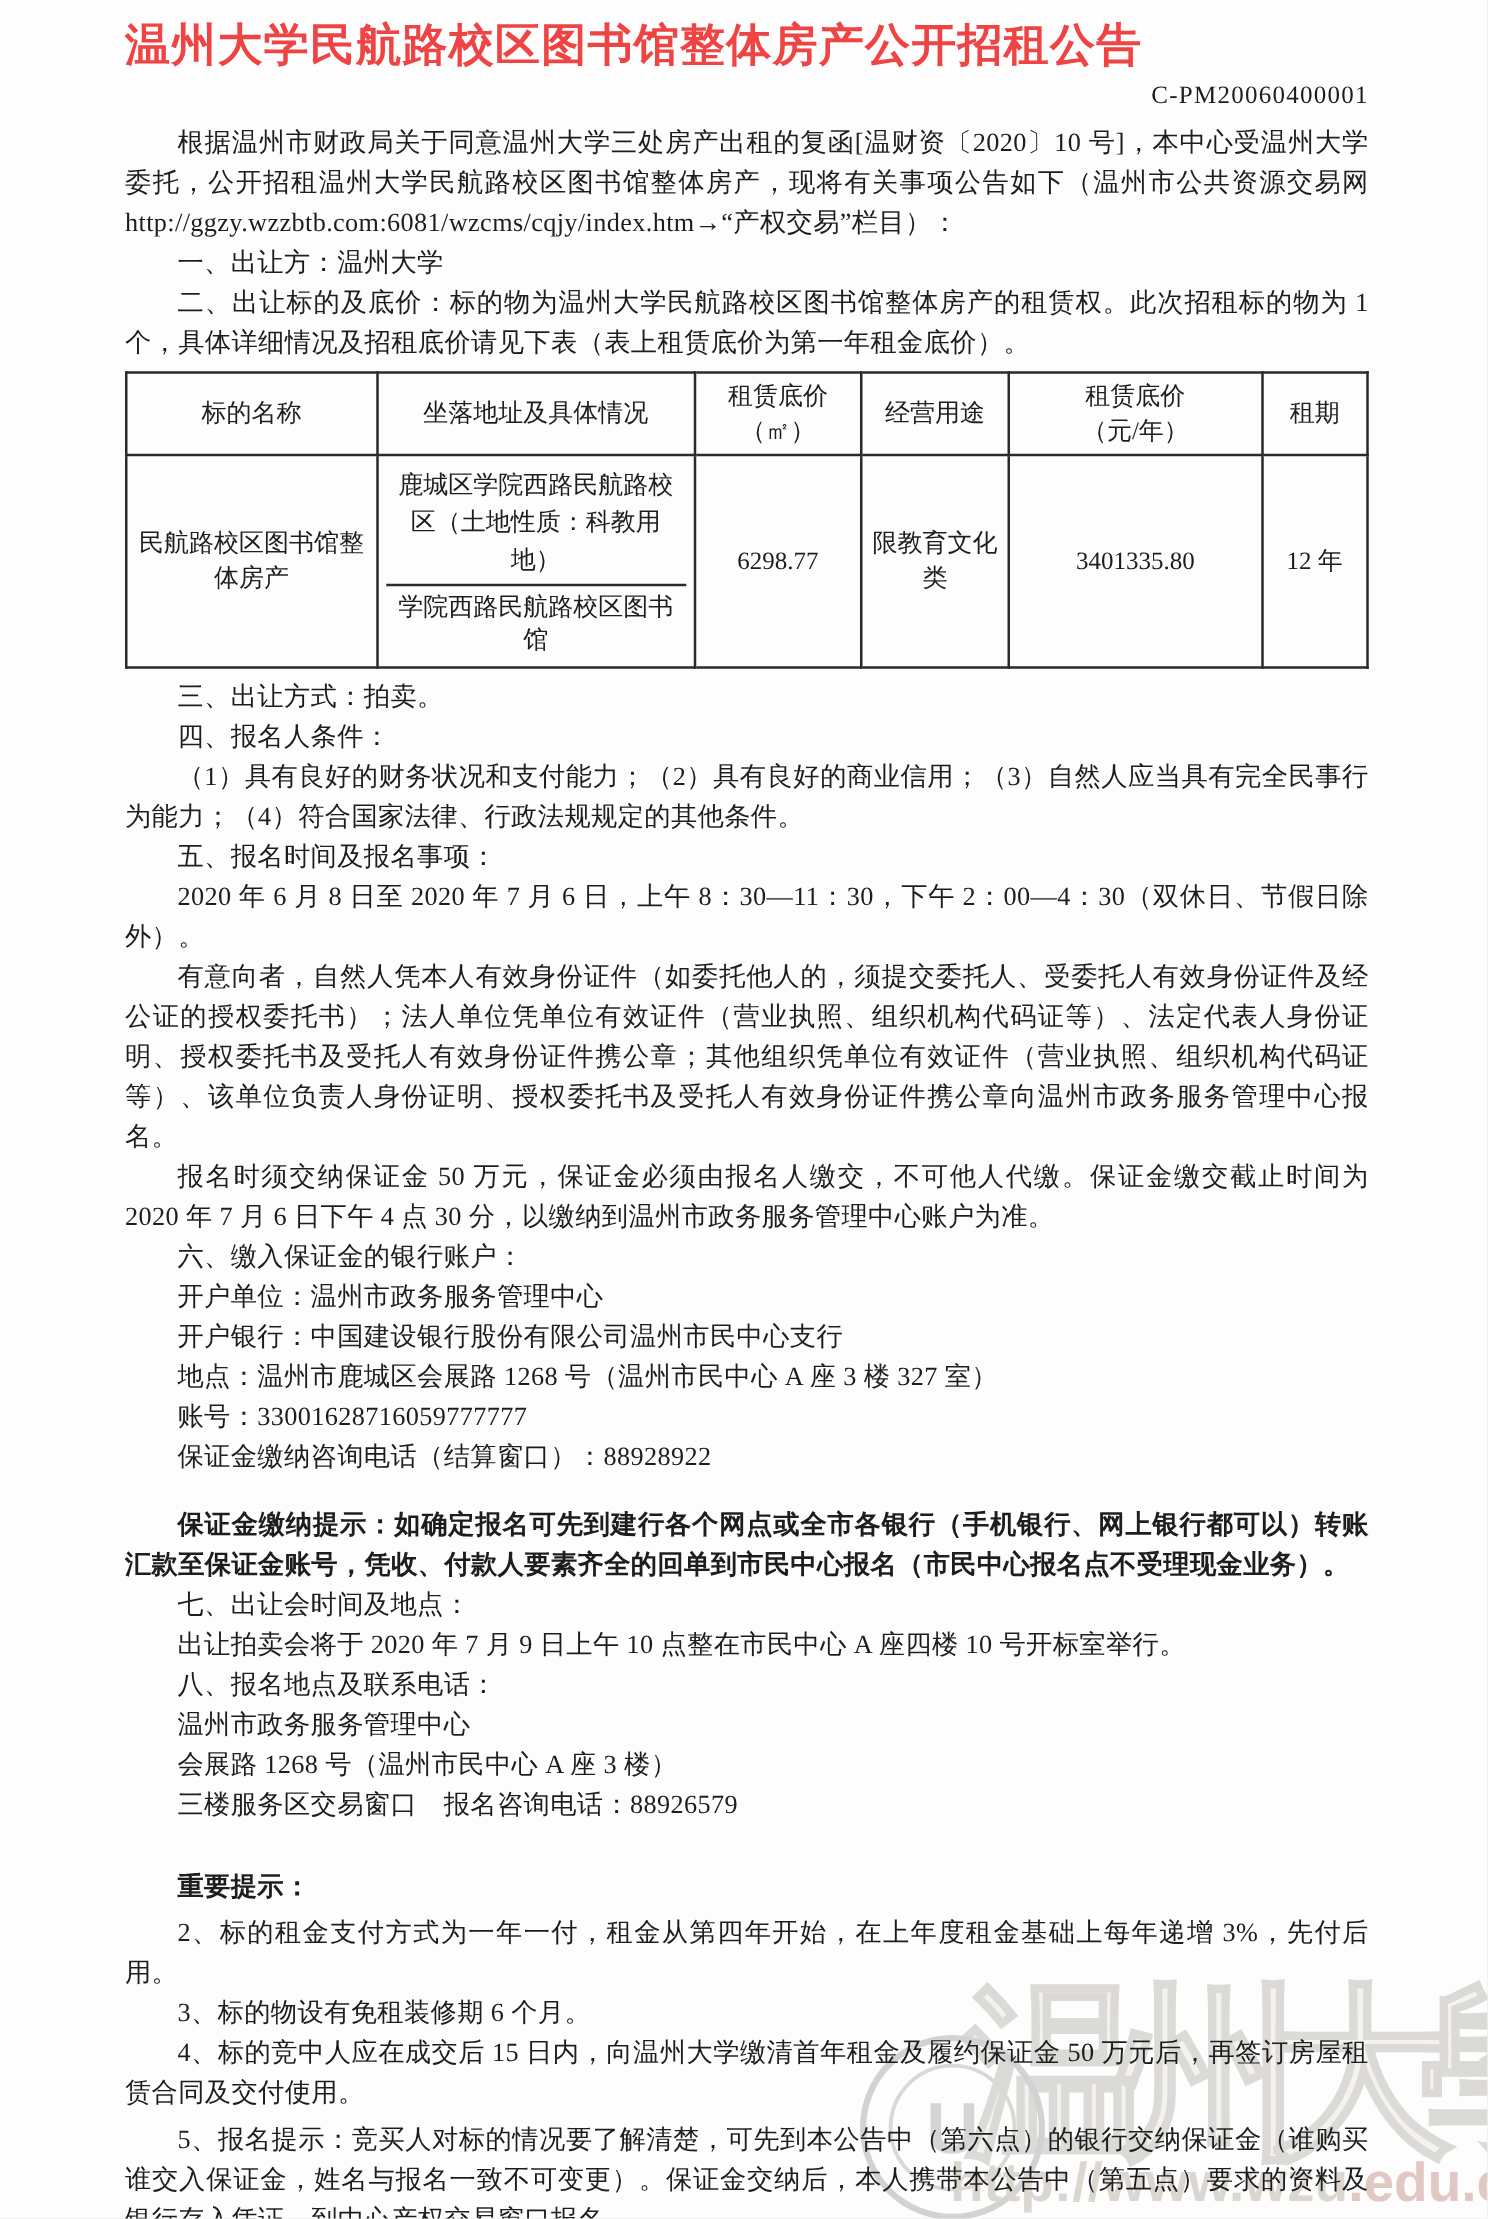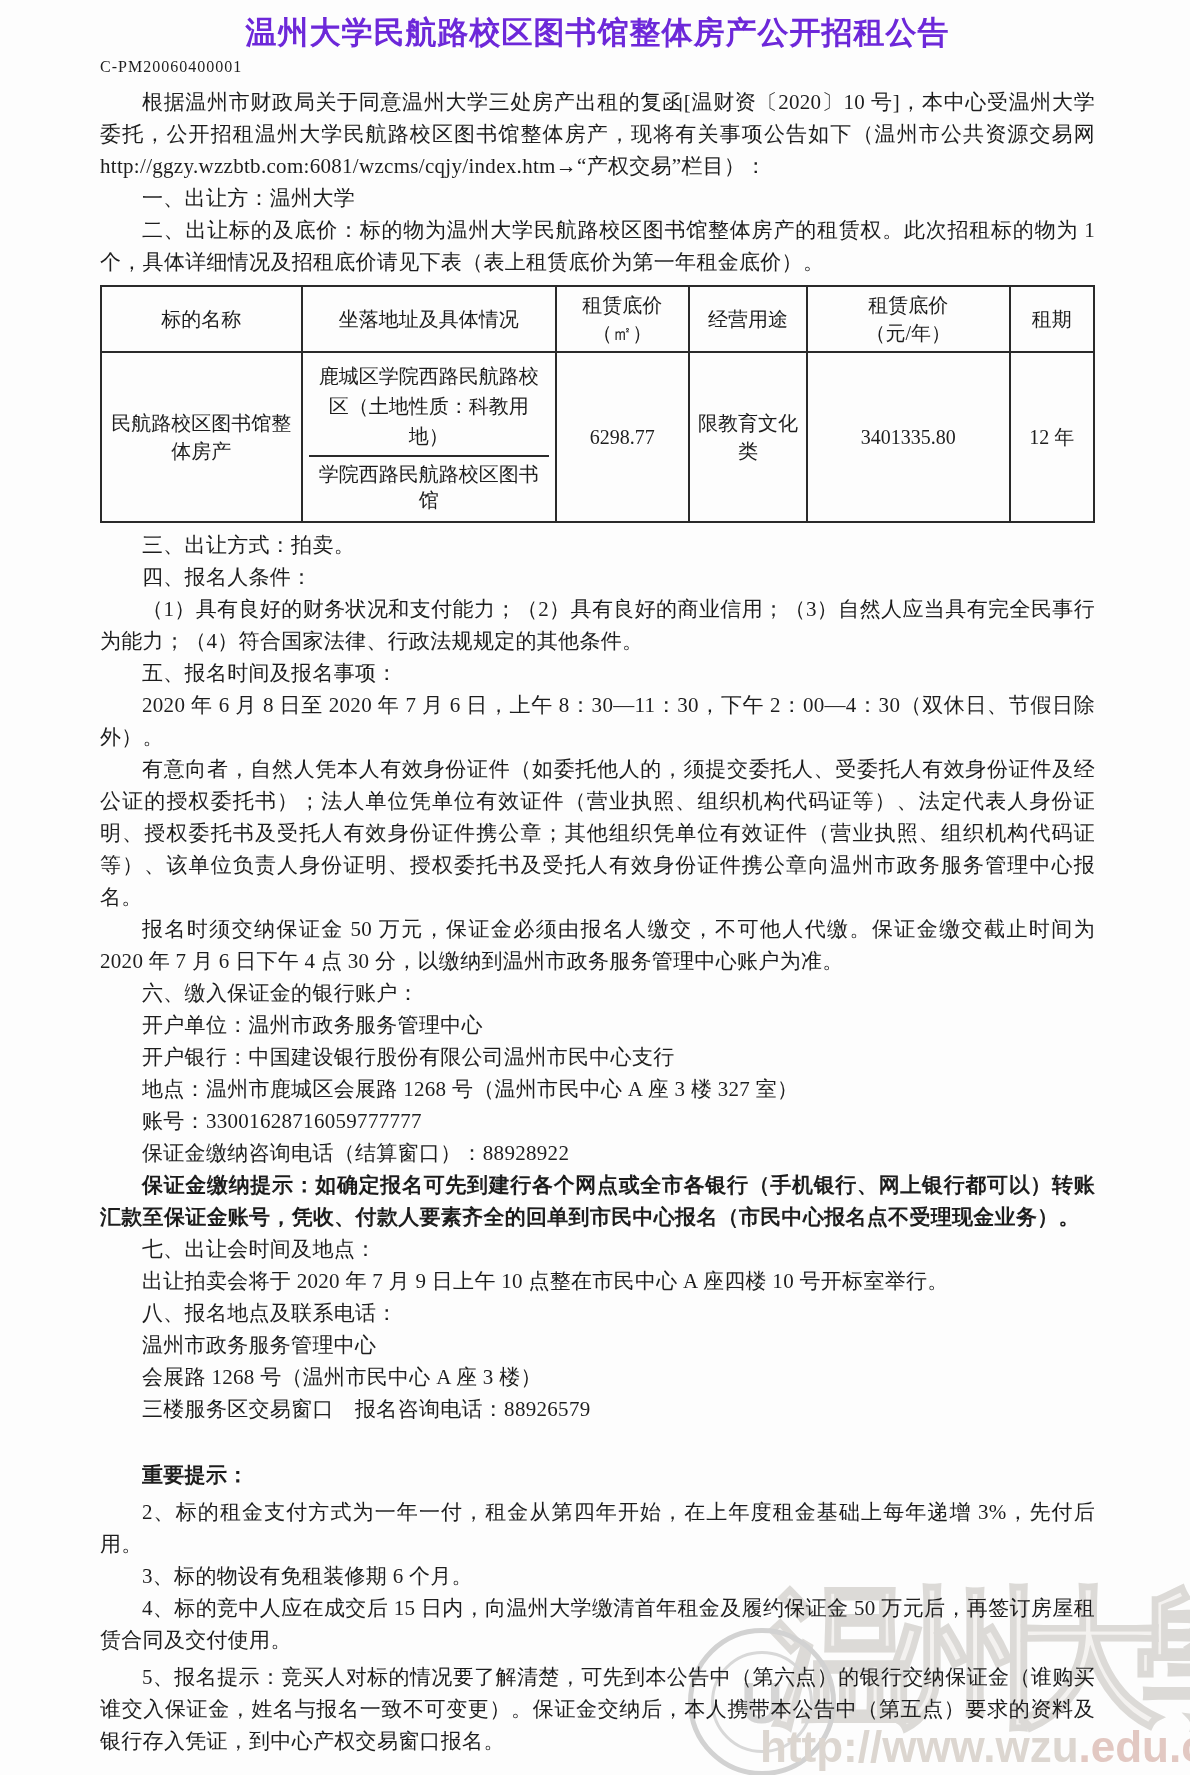--- a/index.html
+++ b/index.html
@@ -9,33 +9,32 @@
     margin:0 auto;
     background:#fdfdfd;
     overflow:hidden;
     font-family:"Liberation Serif","DejaVu Serif",serif;
     color:#1d1d1d;
   }
   .content { position:relative; z-index:2; padding:10px 95px 0 100px; }
 
   .title {
     margin:2px 0 4px 0;
-    text-align:center;
-    font-size:31px; font-weight:bold;
+    font-size:36px; font-weight:bold;
     letter-spacing:1px;
-    color:#6d28d9;
+    color:#ef4444;
   }
-  .doc-code { text-align:left; font-size:16px; margin:0 0 10px 0; letter-spacing:1px; }
+  .doc-code { text-align:right; font-size:20px; margin:0 0 10px 0; letter-spacing:1px; }
 
   .para {
     margin:0; font-size:21px; line-height:32px;
     text-indent:2em; text-align:justify;
     letter-spacing:0.3px;
   }
-  .para.bold { font-weight:bold; }
+  .para.bold { font-weight:bold;margin-top:22px; }
   .para.gap-top { margin-top:34px; }
   .para.gap-small { margin-top:5px; }
 
   table.lot-table {
     width:100%; border-collapse:collapse; table-layout:fixed;
     margin:7px 0 6px 0;
   }
   table.lot-table td {
     border:2px solid #2a2a2a;
     text-align:center; vertical-align:middle;

